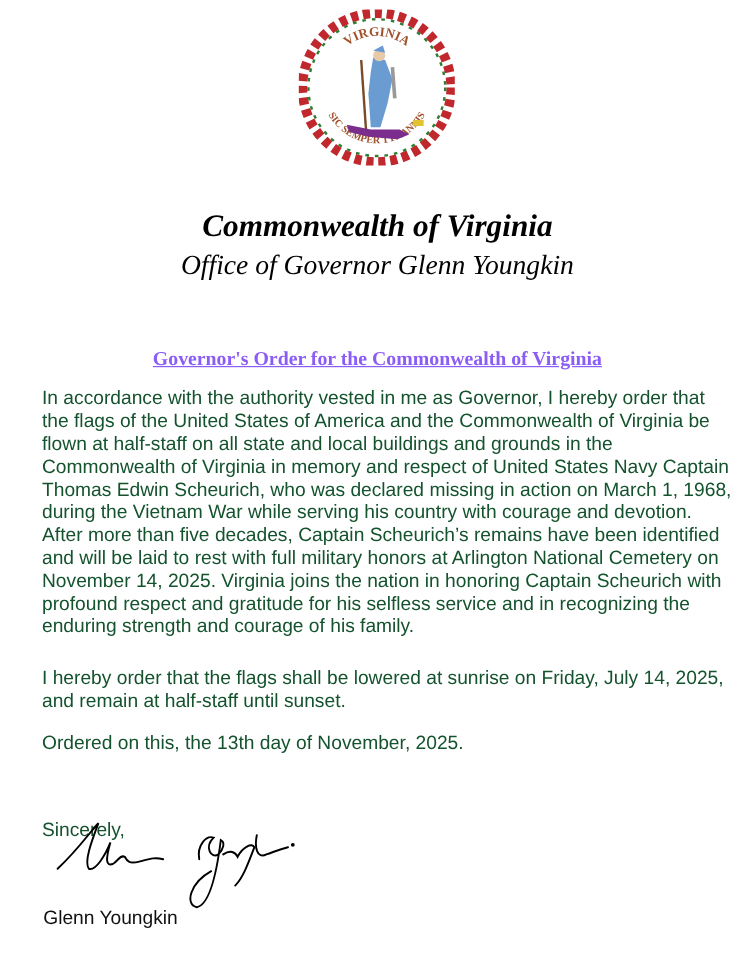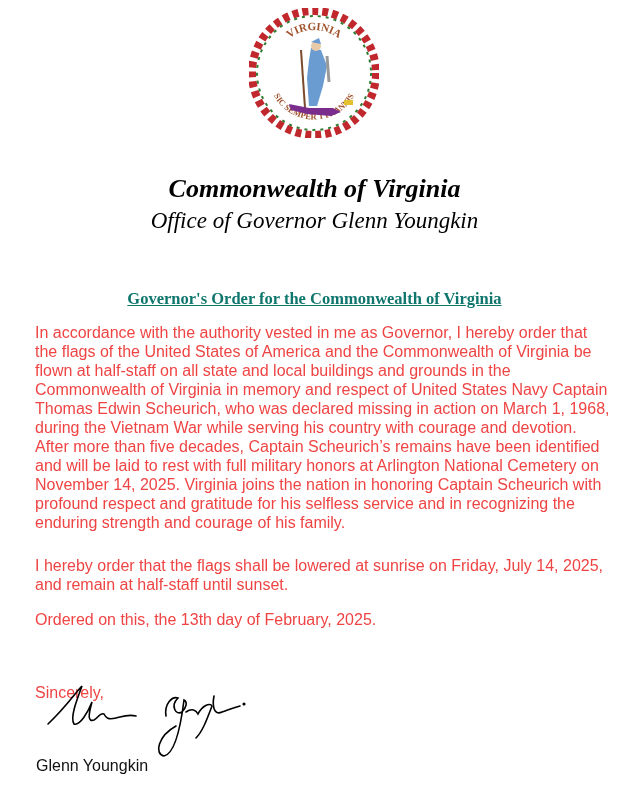--- a/index.html
+++ b/index.html
@@ -13,25 +13,25 @@
     }
     .title {
       position: absolute; left: 0; width: 629px; text-align: center;
       font-family: "Liberation Serif", serif; color: #000;
     }
     .title.main { top: 174px; font-size: 26px; font-weight: bold; font-style: italic; }
     .title.sub { top: 208px; font-size: 23px; font-style: italic; }
     .order-heading {
       position: absolute; left: 0; top: 289px; width: 629px; text-align: center;
       font-family: "Liberation Serif", serif; font-weight: bold; font-size: 16.5px;
-      text-decoration: underline; color: #0f766e;
+      text-decoration: underline; color: #8b5cf6;
     }
     .body-text {
       position: absolute; left: 35px; width: 575px;
-      font-size: 16px; line-height: 19px; color: #ef4444;
+      font-size: 16px; line-height: 19px; color: #14532d;
     }
     .p1 { top: 323px; }
     .p2 { top: 556px; }
     .p3 { top: 610px; }
     .p4 { top: 647px; margin-top: 36px; }
     .signature {
       position: absolute; left: 36px; top: 672px; width: 220px; height: 92px;
     }
     .signer { position: absolute; left: 36px; top: 757px; font-size: 16px; color: #111; }
   </style>
@@ -63,21 +63,21 @@
   </svg>
 </div>
 
 <div class="title main">Commonwealth of Virginia</div>
 <div class="title sub">Office of Governor Glenn Youngkin</div>
 
 <div class="order-heading">Governor's Order for the Commonwealth of Virginia</div>
 
 <div class="body-text p1">In accordance with the authority vested in me as Governor, I hereby order that the flags of the United States of America and the Commonwealth of Virginia be flown at half-staff on all state and local buildings and grounds in the Commonwealth of Virginia in memory and respect of United States Navy Captain Thomas Edwin Scheurich, who was declared missing in action on March 1, 1968, during the Vietnam War while serving his country with courage and devotion. After more than five decades, Captain Scheurich’s remains have been identified and will be laid to rest with full military honors at Arlington National Cemetery on November 14, 2025. Virginia joins the nation in honoring Captain Scheurich with profound respect and gratitude for his selfless service and in recognizing the enduring strength and courage of his family.</div>
 <div class="body-text p2">I hereby order that the flags shall be lowered at sunrise on Friday, July 14, 2025, and remain at half-staff until sunset.</div>
-<div class="body-text p3">Ordered on this, the 13th day of February, 2025.</div>
+<div class="body-text p3">Ordered on this, the 13th day of November, 2025.</div>
 <div class="body-text p4">Sincerely,</div>
 
 <div class="signature">
   <svg width="220" height="92" viewBox="0 0 220 92" fill="none" stroke="#000" stroke-width="1.6" stroke-linecap="round">
     <path d="M12 52 C30 35, 40 20, 46 14 C40 30, 34 46, 38 52 C44 54, 52 40, 56 30 C52 44, 52 50, 58 48 C62 46, 64 40, 68 42 C70 46, 72 48, 80 46 C88 44, 92 42, 100 44"></path>
     <path d="M130 44 C128 32, 136 24, 142 26 C134 34, 140 44, 146 40 C150 36, 152 30, 148 28 C144 60, 138 82, 128 84 C118 82, 122 64, 140 54"></path>
     <path d="M150 40 C156 36, 160 38, 162 42 C166 34, 174 30, 176 34 C170 50, 166 60, 160 66"></path>
     <path d="M178 24 C176 34, 178 44, 186 40 C192 38, 196 36, 204 34"></path>
     <circle cx="208" cy="32" r="0.8" fill="#000"></circle>
   </svg>

